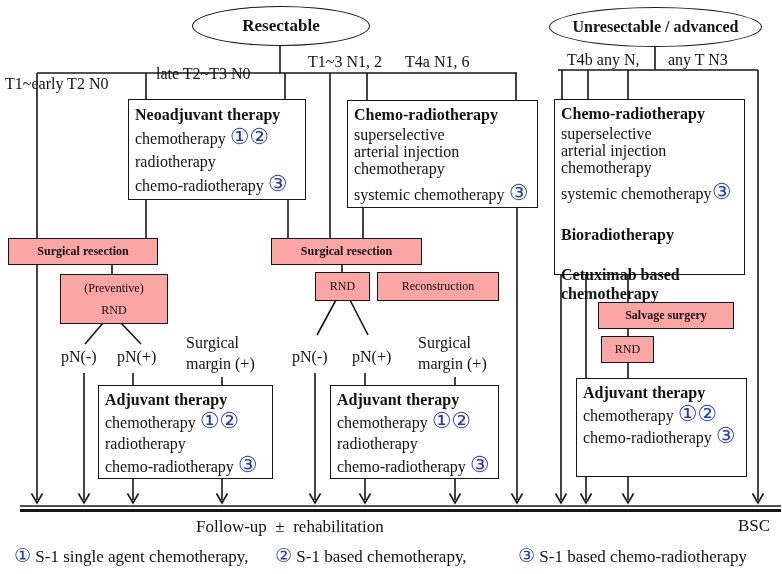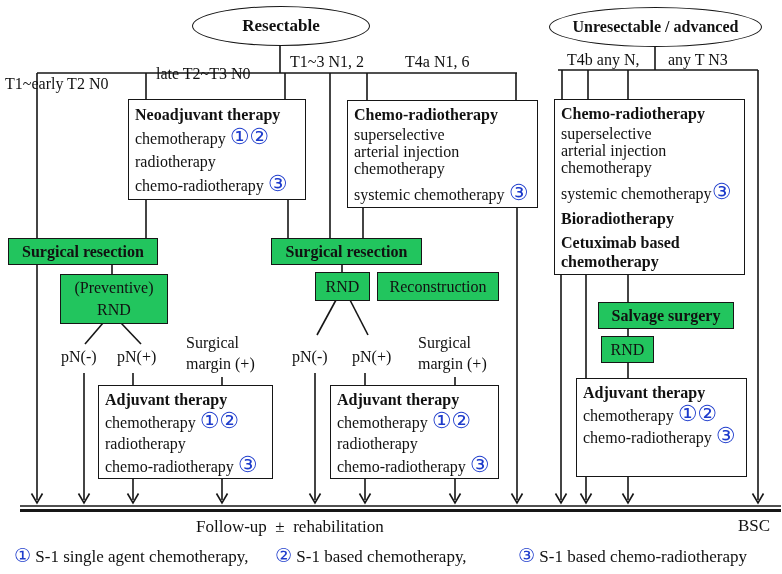--- a/index.html
+++ b/index.html
@@ -13,31 +13,31 @@
     display:flex;align-items:center;justify-content:center;
     font-weight:bold;background:#fff;white-space:nowrap;
   }
   .stage{position:absolute;font-size:16px;white-space:nowrap;}
   .box{
     position:absolute;border:1.6px solid #161616;background:#fff;
     box-sizing:border-box;padding:3px 6px;font-size:16px;line-height:22px;
   }
   .box .t{font-weight:bold;}
   .cbox{
-    position:absolute;border:1.6px solid #161616;background:#22c55e;box-sizing:border-box;
+    position:absolute;border:1.6px solid #161616;background:#fca5a5;box-sizing:border-box;
     display:flex;align-items:center;justify-content:center;text-align:center;
-    font-size:16px;white-space:nowrap;
+    font-size:12px;white-space:nowrap;
   }
   .cbox.b{font-weight:bold;}
   .neo{line-height:23px;}
   .adj{line-height:21px;}
   .adj3{line-height:19px;}
   .crt .body{line-height:17px;}
   .crt .sys{margin-top:5px;line-height:20px;}
-  .crt .bt{font-weight:bold;margin-top:5px;line-height:19px;}
+  .crt .bt{font-weight:bold;margin-top:21px;line-height:19px;}
   .mark{color:#1e3ccc;font-family:"DejaVu Sans",sans-serif;font-size:22px;line-height:1;}
   .nodelbl{position:absolute;font-size:16px;white-space:nowrap;}
   .marginlbl{position:absolute;font-size:16px;line-height:21px;}
   .bottomlbl{position:absolute;font-size:17px;white-space:pre;}
   .footitem{position:absolute;font-size:17px;white-space:nowrap;}
   .footitem .mark{font-size:19px;}
 </style>
 </head>
 <body>
 
@@ -117,21 +117,21 @@
       <line x1="20" y1="506" x2="781" y2="506" stroke-width="1.6"></line>
       <line x1="20" y1="510.5" x2="781" y2="510.5" stroke-width="3.2"></line>
     </g>
   </svg>
 
   <div class="oval" style="left:192px;top:6px;width:176px;height:38px;font-size:17px;">Resectable</div>
   <div class="oval" style="left:549px;top:7px;width:211px;height:38px;font-size:16px;">Unresectable / advanced</div>
 
   <div class="stage" style="left:5px;top:51px;margin-top:24px;">T1~early T2 N0</div>
   <div class="stage" style="left:141px;top:65px;margin-left:15px;">late T2~T3 N0</div>
-  <div class="stage" style="left:290px;top:53px;">T1~3 N1, 2</div>
+  <div class="stage" style="left:308px;top:53px;">T1~3 N1, 2</div>
   <div class="stage" style="left:405px;top:53px;">T4a N1, 6</div>
   <div class="stage" style="left:567px;top:51px;">T4b any N,</div>
   <div class="stage" style="left:668px;top:51px;">any T N3</div>
 
   <div class="box neo" style="left:128px;top:99px;width:178px;height:101px;">
     <div class="t">Neoadjuvant therapy</div>
     <div><span>chemotherapy </span><span class="mark" style="color: rgb(30, 60, 204);">①②</span></div>
     <div>radiotherapy</div>
     <div><span>chemo-radiotherapy </span><span class="mark" style="color: rgb(30, 60, 204);">③</span></div>
   </div>

